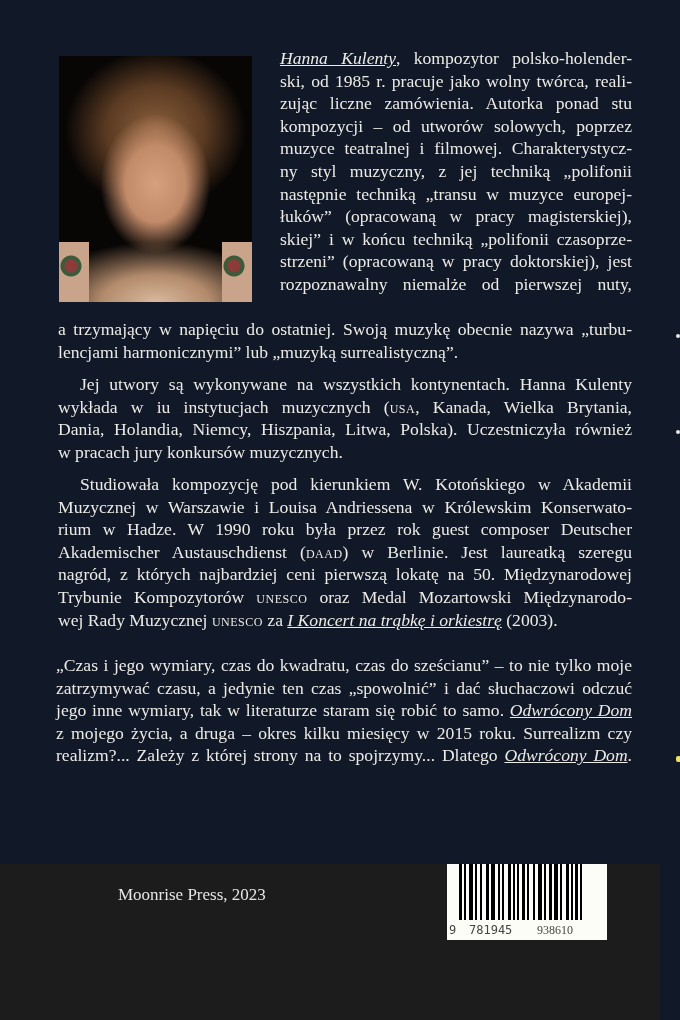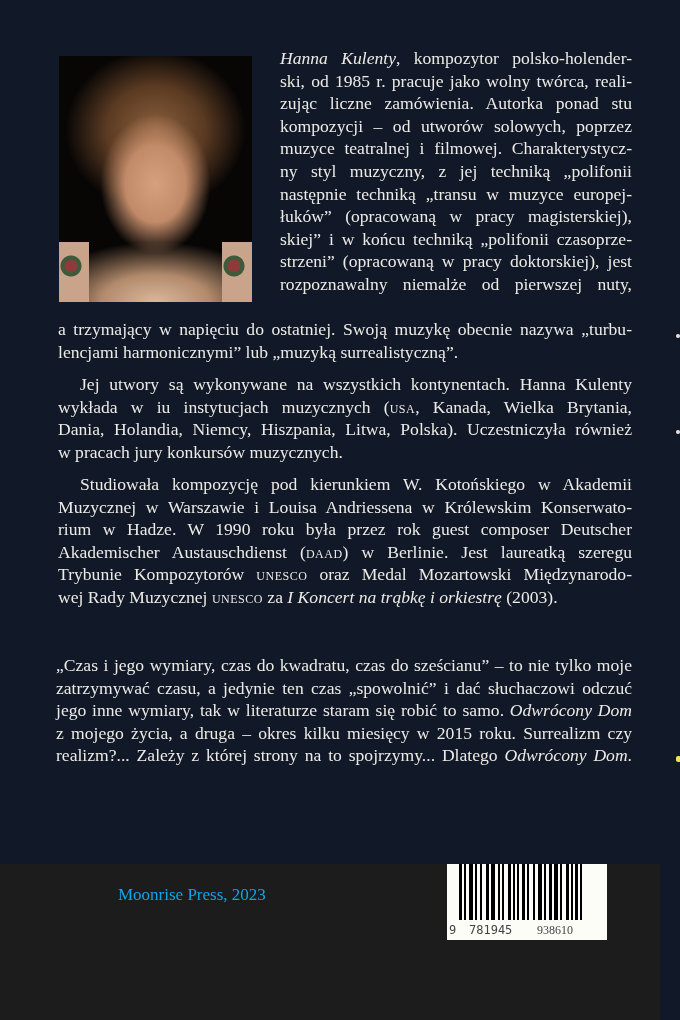--- a/index.html
+++ b/index.html
@@ -26,29 +26,29 @@
   .photo .flower-r { right:0; }
   .text {
     position:absolute;
     font-family:"Liberation Serif", "DejaVu Serif", serif;
     font-size:17.6px; line-height:22.6px;
     text-align:justify; color:#ecebe6;
   }
   .line { display:block; white-space:nowrap; text-align:justify; text-align-last:justify; }
   .line.last { text-align-last:left; }
   .indent { padding-left:22px; }
-  .it { font-style:italic; }
+  .it { font-style:italic;text-decoration:underline; }
   .sc { font-variant:small-caps; letter-spacing:0.5px; }
   .bottom-band {
     position:absolute; left:0; top:864px; width:660px; height:156px;
     background:#1c1c1c;
   }
   .publisher {
     position:absolute; left:118px; top:885px;
-    font-family:"Liberation Serif", serif; font-size:17px; color:#0ea5e9;
+    font-family:"Liberation Serif", serif; font-size:17px; color:#e5e5e5;
   }
   .barcode {
     position:absolute; left:447px; top:864px; width:160px; height:76px;
     background:#fdfdf8;
   }
   .bars { position:absolute; left:12px; top:0; width:146px; height:56px; display:flex; align-items:stretch; }
   .bars span { display:block; background:#000; height:100%; }
   .bars span.g { background:transparent; }
   .bar-num {
     position:absolute; font-family:"DejaVu Sans Mono", monospace; font-size:12px; color:#444;
@@ -88,20 +88,21 @@
   <span class="line"><span>wykłada w iu instytucjach muzycznych (</span><span class="sc">usa</span><span>, Kanada, Wielka Brytania,</span></span>
   <span class="line">Dania, Holandia, Niemcy, Hiszpania, Litwa, Polska). Uczestniczyła również</span>
   <span class="line last">w pracach jury konkursów muzycznych.</span>
 </div>
 
 <div class="text" style="left:58px; top:473px; width:574px;">
   <span class="line indent">Studiowała kompozycję pod kierunkiem W. Kotońskiego w Akademii</span>
   <span class="line">Muzycznej w Warszawie i Louisa Andriessena w Królewskim Konserwato-</span>
   <span class="line">rium w Hadze. W 1990 roku była przez rok guest composer Deutscher</span>
   <span class="line"><span>Akademischer Austauschdienst (</span><span class="sc">daad</span><span>) w Berlinie. Jest laureatką szeregu</span></span>
+  <span class="line">nagród, z których najbardziej ceni pierwszą lokatę na 50. Międzynarodowej</span>
   <span class="line"><span>Trybunie Kompozytorów </span><span class="sc">unesco</span><span> oraz Medal Mozartowski Międzynarodo-</span></span>
   <span class="line last"><span>wej Rady Muzycznej </span><span class="sc">unesco</span><span> za </span><span class="it">I Koncert na trąbkę i orkiestrę</span><span> (2003).</span></span>
 </div>
 
 <div class="text" style="left:56px; top:654px; width:576px;">
   <span class="line">„Czas i jego wymiary, czas do kwadratu, czas do sześcianu” – to nie tylko moje</span>
   <span class="line">zatrzymywać czasu, a jedynie ten czas „spowolnić” i dać słuchaczowi odczuć</span>
   <span class="line"><span>jego inne wymiary, tak w literaturze staram się robić to samo. </span><span class="it">Odwrócony Dom</span></span>
   <span class="line">z mojego życia, a druga – okres kilku miesięcy w 2015 roku. Surrealizm czy</span>
   <span class="line"><span>realizm?... Zależy z której strony na to spojrzymy... Dlatego </span><span class="it">Odwrócony Dom</span><span>.</span></span>

